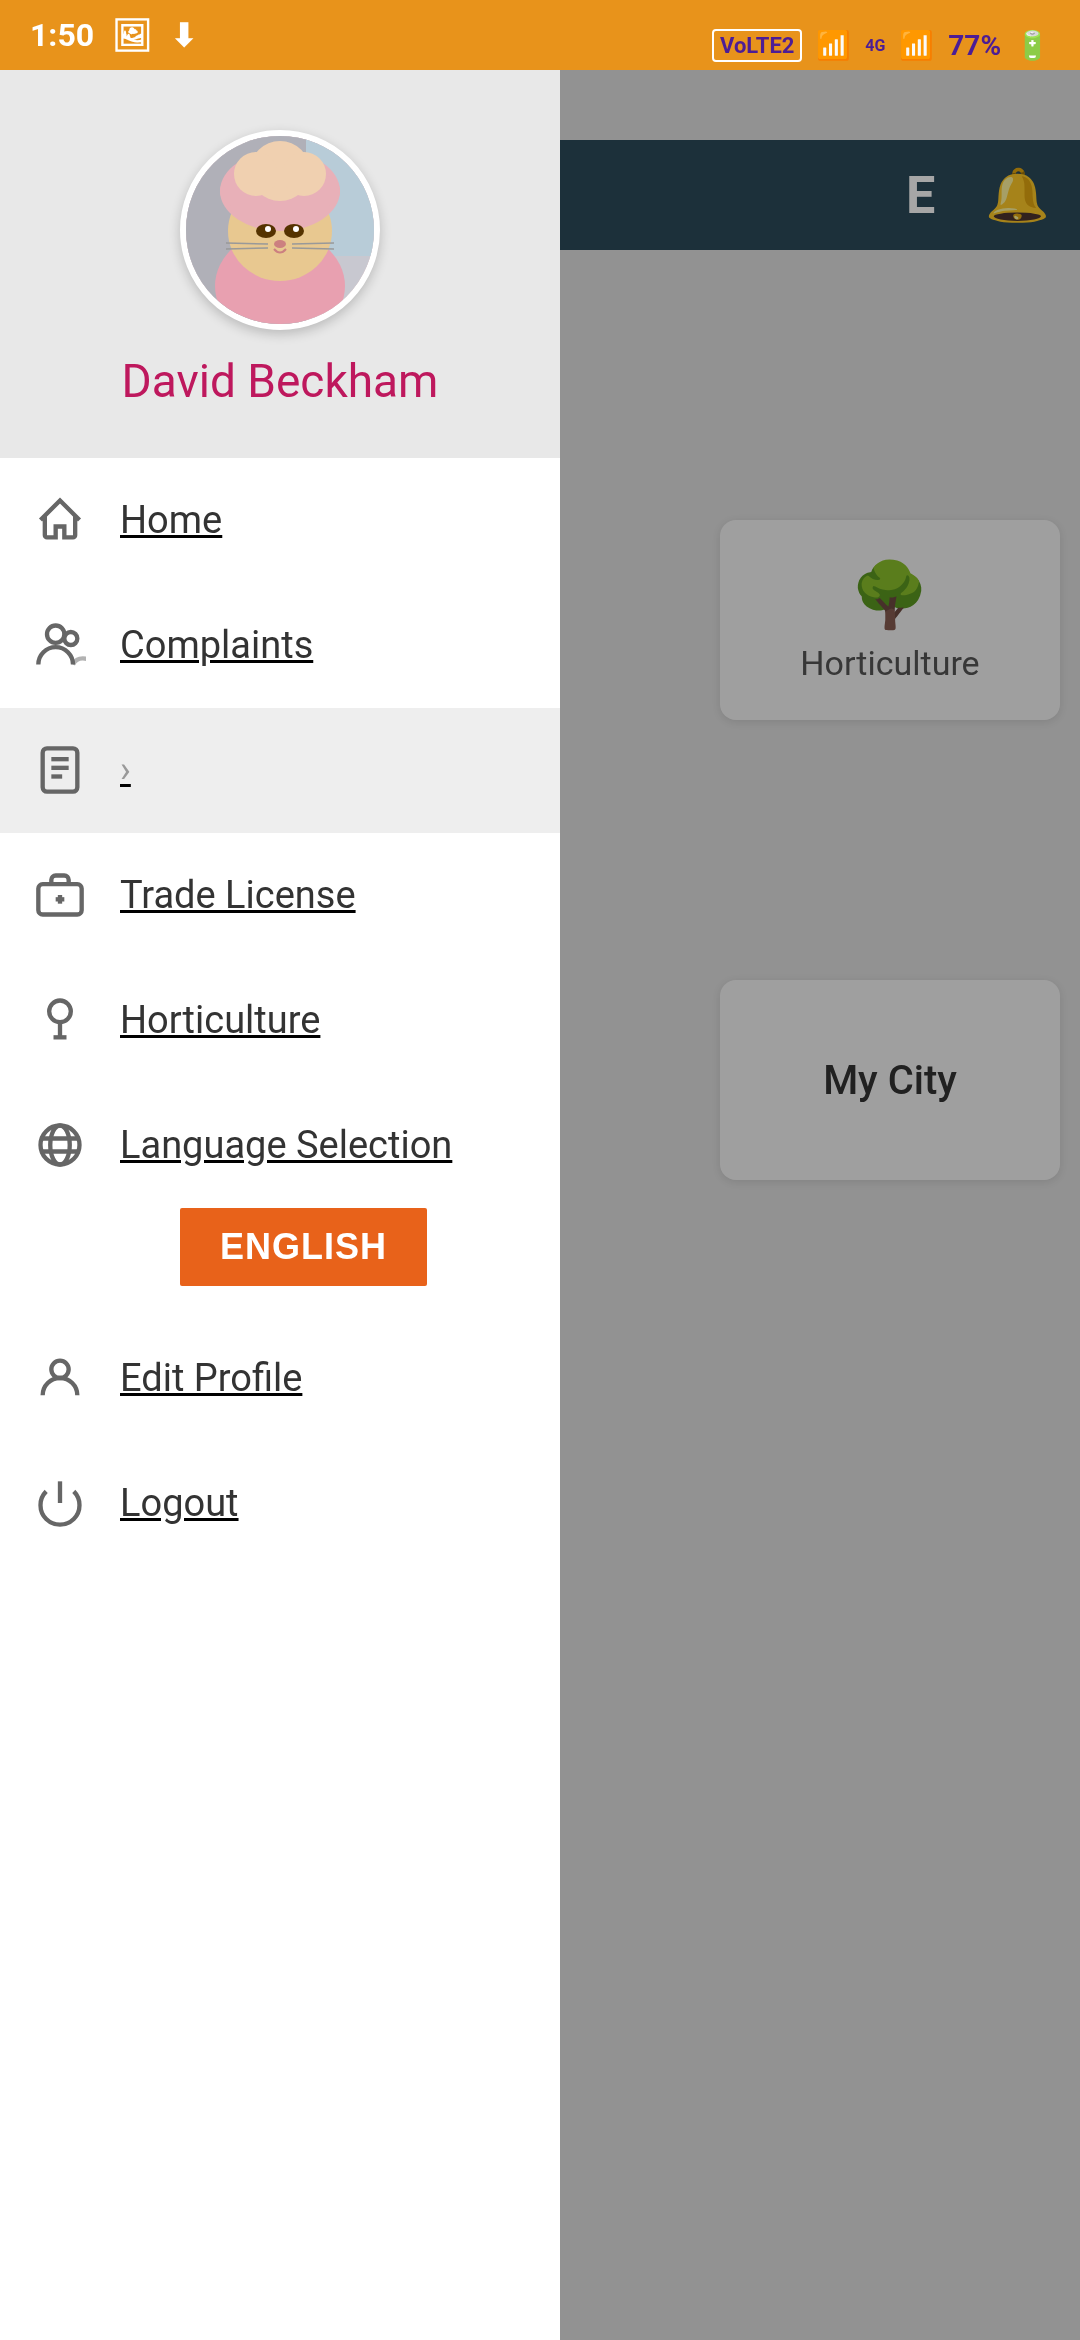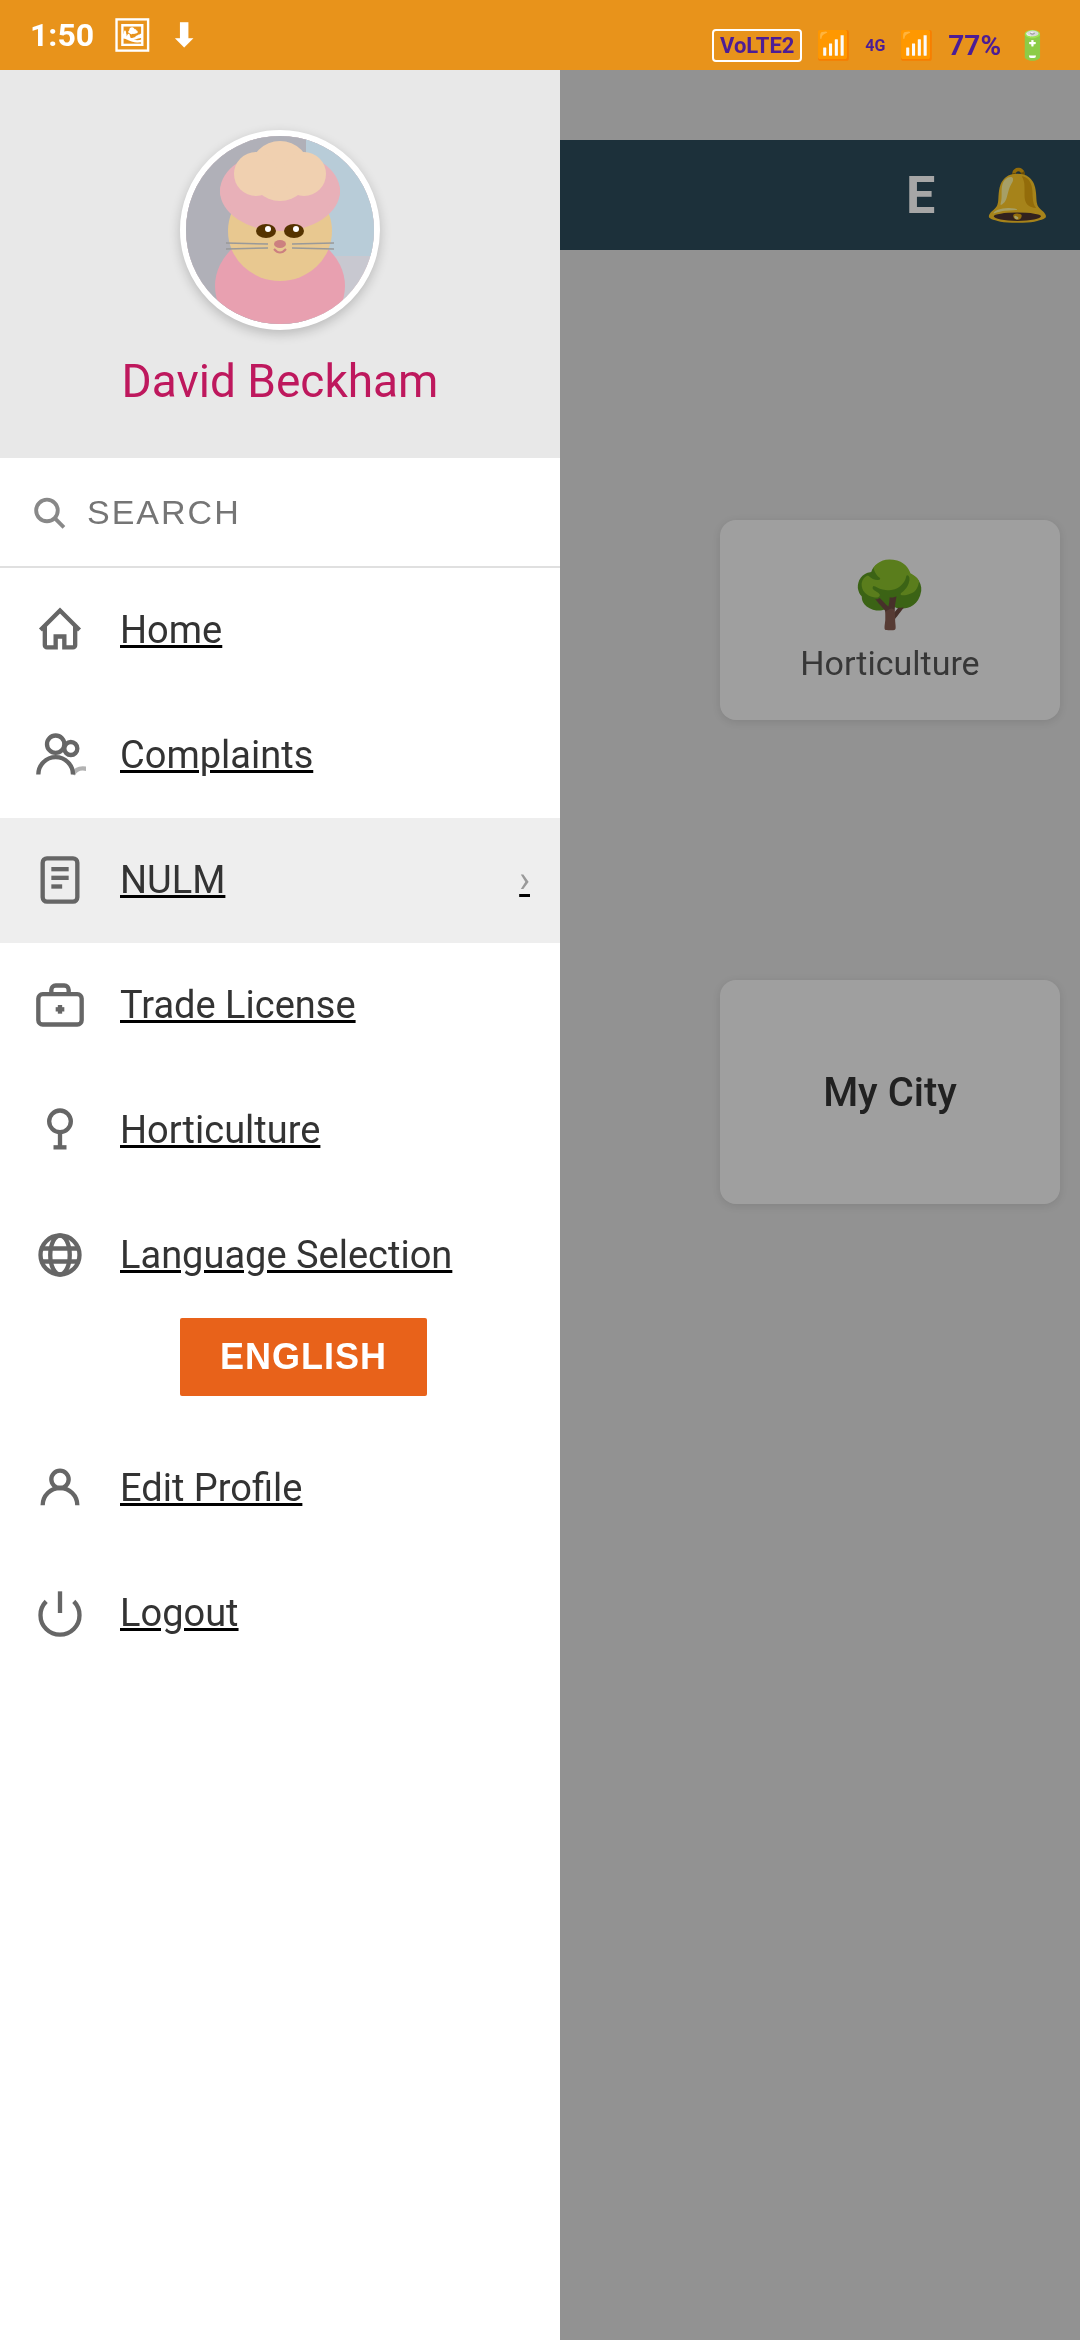--- a/index.html
+++ b/index.html
@@ -98,21 +98,21 @@
       height: 200px;
       display: flex;
       align-items: center;
       justify-content: center;
     }
 
     .bg-card-mycity {
       top: 910px;
       right: 20px;
       width: 340px;
-      height: 224px;
+      height: 200px;
       display: flex;
       align-items: center;
       justify-content: center;
     }
 
     
     .drawer-overlay {
       position: absolute;
       top: 70px;
       left: 0;
@@ -369,27 +369,20 @@
           <line x1="40" y1="107" x2="82" y2="108" stroke="#999" stroke-width="1.5"></line>
           <line x1="40" y1="113" x2="82" y2="112" stroke="#999" stroke-width="1.5"></line>
           <line x1="106" y1="108" x2="148" y2="107" stroke="#999" stroke-width="1.5"></line>
           <line x1="106" y1="112" x2="148" y2="113" stroke="#999" stroke-width="1.5"></line>
         </svg>
       </div>
     </div>
     <span class="profile-name">David Beckham</span>
   </div>
 
-  <div class="search-container">
-    <svg class="svg-icon" viewBox="0 0 24 24" fill="none" stroke="#888" stroke-width="2.5">
-      <circle cx="11" cy="11" r="7"></circle>
-      <line x1="16.5" y1="16.5" x2="22" y2="22"></line>
-    </svg>
-    <input class="search-input" type="text" readonly="" placeholder="SEARCH" style="">
-  </div>
 
   <div class="menu-list">
 
     <div class="menu-item">
       <div class="menu-icon">
         <svg class="svg-icon" viewBox="0 0 24 24" fill="none" stroke="#666" stroke-width="2">
           <path d="M3 12L12 3l9 9"></path>
           <path d="M5 10v9a1 1 0 001 1h4v-5h4v5h4a1 1 0 001-1v-9"></path>
         </svg>
       </div>
@@ -410,21 +403,20 @@
 
     <div class="menu-item menu-item-nulm">
       <div class="menu-icon">
         <svg class="svg-icon" viewBox="0 0 24 24" fill="none" stroke="#666" stroke-width="2">
           <rect x="4" y="2" width="16" height="20" rx="2"></rect>
           <line x1="8" y1="7" x2="16" y2="7"></line>
           <line x1="8" y1="11" x2="16" y2="11"></line>
           <line x1="8" y1="15" x2="13" y2="15"></line>
         </svg>
       </div>
-      <span class="menu-label">NULM</span>
       <span class="menu-chevron">›</span>
     </div>
 
     <div class="menu-item">
       <div class="menu-icon">
         <svg class="svg-icon" viewBox="0 0 24 24" fill="none" stroke="#666" stroke-width="2">
           <rect x="2" y="7" width="20" height="14" rx="2"></rect>
           <path d="M16 7V5a2 2 0 00-2-2h-4a2 2 0 00-2 2v2"></path>
           <line x1="12" y1="12" x2="12" y2="16"></line>
           <line x1="10" y1="14" x2="14" y2="14"></line>

